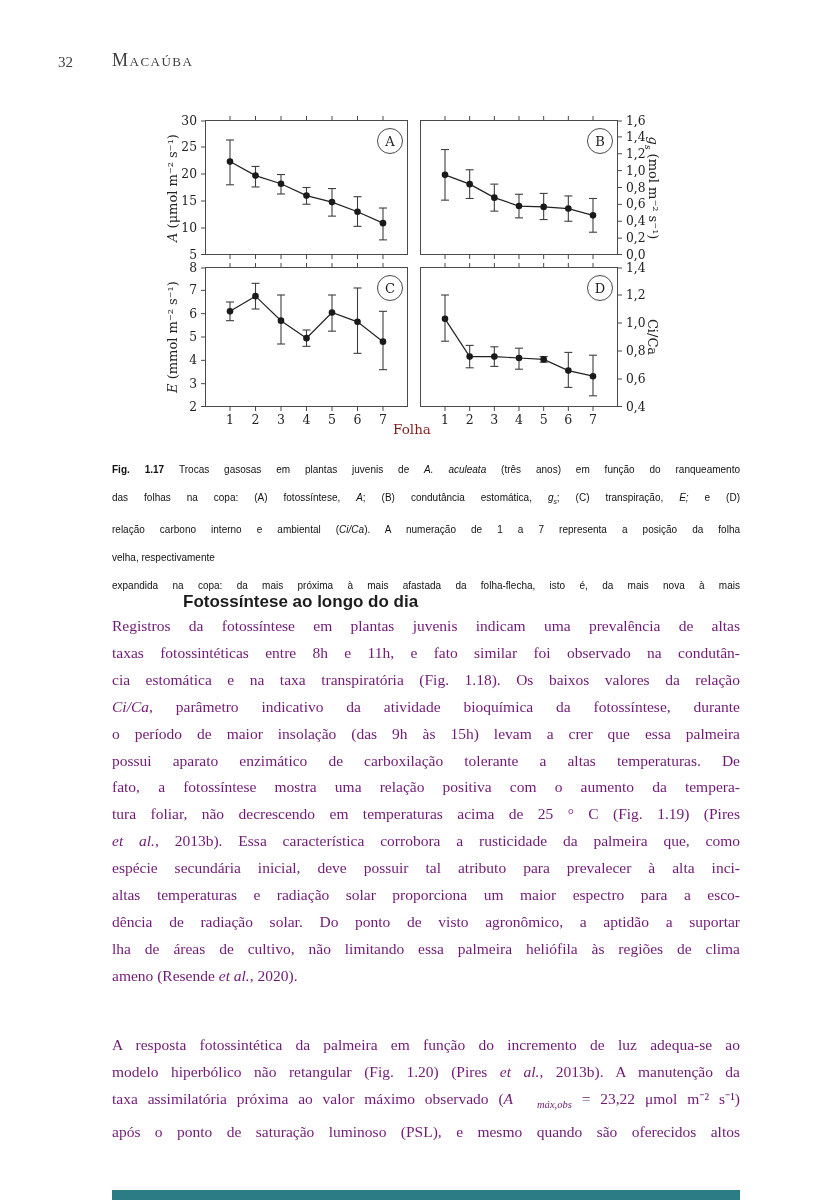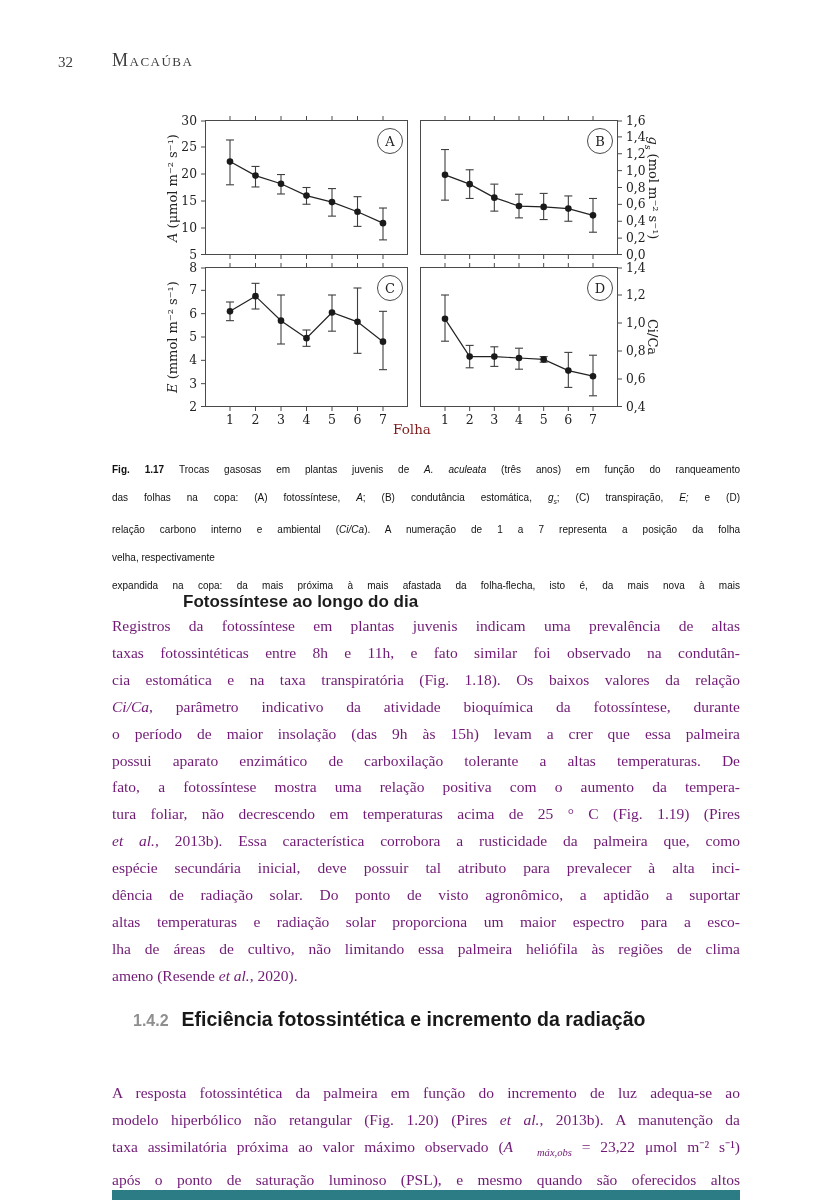--- a/index.html
+++ b/index.html
@@ -17,21 +17,21 @@
         font-family:"DejaVu Serif",serif;font-size:13.5px;color:#7f1d1d;}
   .caption{position:absolute;left:112px;top:456px;width:628px;
            font-family:"Liberation Sans",sans-serif;font-size:10px;line-height:28px;color:#111;}
   .tline{text-align:justify;text-align-last:justify;}
   .tline.last{text-align-last:left;}
   .sub{vertical-align:sub;font-size:0.68em;}
   .subheading{position:absolute;left:183px;top:592px;
               font-family:"Liberation Sans",sans-serif;font-weight:700;font-size:17px;color:#1c1c1c;}
   .para{position:absolute;left:112px;width:628px;font-size:15.5px;color:#701a75;}
   .para1{top:613px;line-height:26.9px;}
-  .para2{top:1031px;line-height:27px;margin-top:48px;}
+  .para2{top:1031px;line-height:27px;}
   .sect{position:absolute;left:133px;top:1008px;font-family:"Liberation Sans",sans-serif;}
   .sect .num{font-weight:700;font-size:16px;color:#8f8f8f;margin-right:13px;}
   .sect .ttl{font-weight:700;font-size:19.5px;color:#191919;}
   .band{position:absolute;left:112px;top:1190px;width:628px;height:10px;}
 </style>
 </head>
 <body>
 
 <div class="page">
   <span class="pagenum">32</span>
@@ -321,29 +321,26 @@
       <div class="tline"><span>Registros da fotossíntese em plantas juvenis indicam uma prevalência de altas</span></div>
       <div class="tline"><span>taxas fotossintéticas entre 8h e 11h, e fato similar foi observado na condutân-</span></div>
       <div class="tline"><span>cia estomática e na taxa transpiratória (Fig. 1.18). Os baixos valores da relação</span></div>
       <div class="tline"><span style="font-style: italic;">Ci/Ca</span><span>, parâmetro indicativo da atividade bioquímica da fotossíntese, durante</span></div>
       <div class="tline"><span>o período de maior insolação (das 9h às 15h) levam a crer que essa palmeira</span></div>
       <div class="tline"><span>possui aparato enzimático de carboxilação tolerante a altas temperaturas. De</span></div>
       <div class="tline"><span>fato, a fotossíntese mostra uma relação positiva com o aumento da tempera-</span></div>
       <div class="tline"><span>tura foliar, não decrescendo em temperaturas acima de 25 ° C (Fig. 1.19) (Pires</span></div>
       <div class="tline"><span style="font-style: italic;">et al.</span><span>, 2013b). Essa característica corrobora a rusticidade da palmeira que, como</span></div>
       <div class="tline"><span>espécie secundária inicial, deve possuir tal atributo para prevalecer à alta inci-</span></div>
+      <div class="tline"><span>altas temperaturas e radiação solar proporciona um maior espectro para a esco-</span></div>
       <div class="tline"><span>dência de radiação solar. Do ponto de visto agronômico, a aptidão a suportar</span></div>
-      <div class="tline"><span>altas temperaturas e radiação solar proporciona um maior espectro para a esco-</span></div>
       <div class="tline"><span>lha de áreas de cultivo, não limitando essa palmeira heliófila às regiões de clima</span></div>
       <div class="tline last"><span>ameno (Resende </span><span style="font-style: italic;">et al.</span><span>, 2020).</span></div>
     </div>
 
-  <div class="sect">
-    <span class="num" style="color: rgb(143, 143, 143);">1.4.2</span><span class="ttl">Eficiência fotossintética e incremento da radiação</span>
-  </div>
 
   <div class="para para2">
       <div class="tline"><span>A resposta fotossintética da palmeira em função do incremento de luz adequa-se ao</span></div>
       <div class="tline"><span>modelo hiperbólico não retangular (Fig. 1.20) (Pires </span><span style="font-style: italic;">et al.</span><span>, 2013b). A manutenção da</span></div>
       <div class="tline"><span>taxa assimilatória próxima ao valor máximo observado (</span><span style="font-style: italic;">A</span><span class="sub" style="font-style: italic; padding-left: 24px;">máx,obs</span><span> = 23,22 μmol m⁻² s⁻¹)</span></div>
       <div class="tline"><span>após o ponto de saturação luminoso (PSL), e mesmo quando são oferecidos altos</span></div>
     </div>
 
   <div class="band" style="background: rgb(43, 124, 133);"></div>
 </div>

